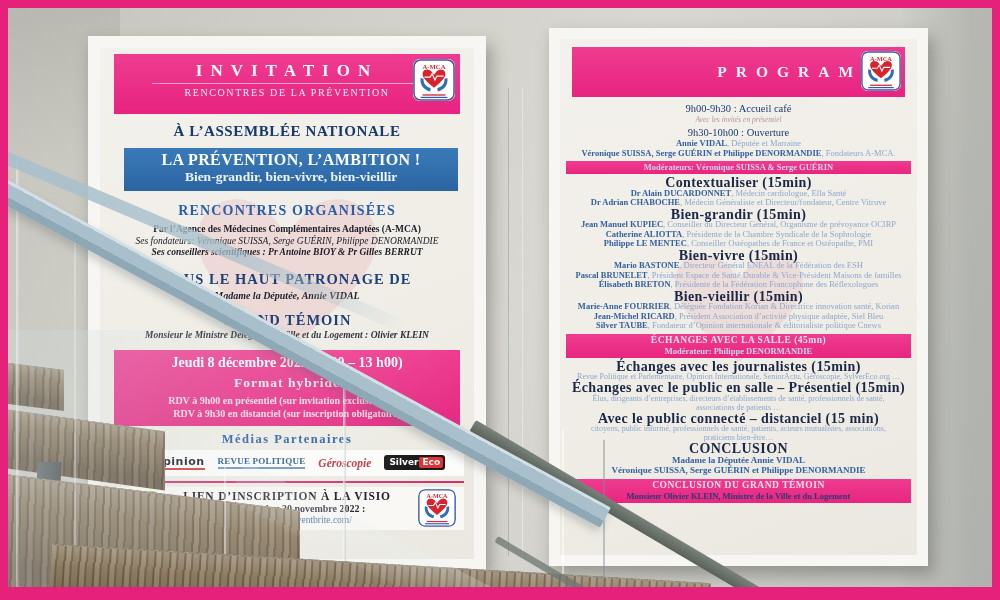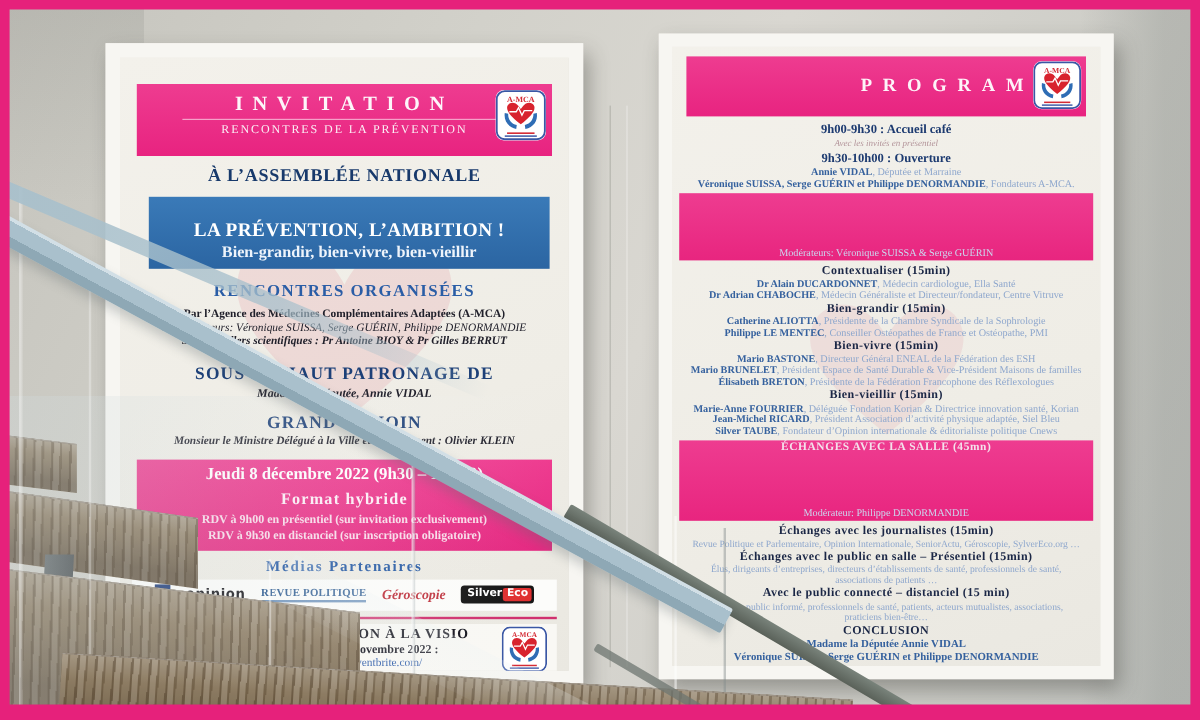--- a/index.html
+++ b/index.html
@@ -15,29 +15,29 @@
   .wall-seam2{position:absolute;left:522px;top:88px;width:1px;height:468px;background:rgba(255,255,255,.38);z-index:6;}
   
   .poster{position:absolute;border:12px solid #f7f6f2;background:#f1efe9;z-index:10;
     box-shadow:5px 9px 16px rgba(55,55,50,.38), inset 0 0 0 1px #dddbd4;}
   .poster .paper{position:relative;width:100%;height:100%;overflow:hidden;text-align:center;
     background:linear-gradient(160deg,#f3f1eb 0%,#efede6 60%,#eae8e1 100%);}
   .poster-left{left:88px;top:36px;width:374px;height:511px;}
   .poster-right{left:549px;top:28px;width:357px;height:516px;border-width:11px;}
   .watermark-heart{position:absolute;left:50%;transform:translateX(-50%);z-index:0;pointer-events:none;}
   
-  .pink-banner{position:relative;background:linear-gradient(180deg,#ee3c90,#e82380);margin:22px 14px 0;z-index:1;}
+  .pink-banner{position:relative;background:linear-gradient(180deg,#ee3c90,#e82380);margin:6px 14px 0;z-index:1;}
   .amca{position:absolute;background:#fff;border-radius:7px;}
   
   .lp-banner{height:52px;padding-top:8px;}
   .lp-banner-title{color:#fdf6fa;font-weight:bold;font-size:17px;letter-spacing:8px;line-height:18px;}
   .lp-banner-rule{width:78%;height:1px;margin:3px auto 2px;background:rgba(255,255,255,.55);}
   .lp-banner-sub{color:#fbeef5;font-size:10px;letter-spacing:1.6px;line-height:13px;}
   .lp-venue{margin-top:9px;font-size:15px;font-weight:bold;color:#17396b;letter-spacing:.6px;line-height:17px;position:relative;z-index:1;}
-  .lp-bluebox{margin:8px 16px 0 24px;background:linear-gradient(180deg,#3a7ab8,#2b65a2);padding:20px 2px 6px;position:relative;z-index:1;}
+  .lp-bluebox{margin:8px 16px 0 24px;background:linear-gradient(180deg,#3a7ab8,#2b65a2);padding:3px 2px 6px;position:relative;z-index:1;}
   .lp-bluebox-l1{color:#fff;font-weight:bold;font-size:16px;line-height:18px;letter-spacing:.4px;}
   .lp-bluebox-l2{color:#eef4fb;font-weight:bold;font-size:13.5px;line-height:16px;}
   .lp-org-title{margin-top:12px;font-size:14px;font-weight:bold;color:#2a5da6;letter-spacing:1.2px;line-height:16px;position:relative;z-index:1;}
   .lp-line{font-size:9.5px;line-height:11.5px;color:#20202b;position:relative;z-index:1;}
   .lp-line.b{font-weight:bold;}
   .lp-line.i{font-style:italic;}
   .lp-head{margin-top:12px;font-size:14.5px;font-weight:bold;color:#1d4078;letter-spacing:1px;line-height:16px;position:relative;z-index:1;}
   .lp-person{margin-top:3px;font-size:10px;line-height:12px;font-weight:bold;font-style:italic;color:#23232e;position:relative;z-index:1;}
   .lp-minister{margin-top:2px;font-size:9.5px;line-height:11px;font-weight:bold;font-style:italic;color:#23232e;position:relative;z-index:1;}
   .lp-eventbox{margin:9px 14px 0;background:linear-gradient(180deg,#ee3c90,#e52a82);padding:5px 2px 6px;position:relative;z-index:1;}
@@ -61,31 +61,31 @@
   .lp-strip-title{font-size:11.5px;font-weight:bold;color:#14141e;letter-spacing:.8px;line-height:13px;}
   .lp-strip-val{font-size:10px;font-weight:bold;color:#20202b;line-height:12px;}
   .lp-strip-url{font-size:9.5px;color:#3b66ae;line-height:11px;}
   .happyvisio{position:absolute;left:12px;top:4px;width:50px;height:30px;}
   .hv-c1{position:absolute;left:0;top:2px;width:25px;height:25px;border-radius:50%;background:#35aec6;opacity:.92;}
   .hv-c2{position:absolute;left:19px;top:0;width:21px;height:21px;border-radius:50%;background:#86c440;opacity:.92;}
   
   .rp-banner{height:50px;margin:8px 12px 0;display:flex;align-items:center;justify-content:flex-end;}
   .rp-banner-title{color:#fdf4f9;font-weight:bold;font-size:15.5px;letter-spacing:9px;}
   .rp-flow{margin-top:5px;position:relative;z-index:1;}
-  .rp-time{font-size:10.5px;line-height:13px;font-weight:bold;color:#1c3a70;margin-top:2px;}
+  .rp-time{font-size:10.5px;line-height:13px;font-weight:normal;color:#1c3a70;margin-top:2px;}
   .rp-note{font-size:7.5px;line-height:9px;font-style:italic;color:#b3949a;}
   .rp-speaker{font-size:8.5px;line-height:9.5px;}
   .rp-name{font-weight:bold;color:#35619e;}
   .rp-role{color:#8ea7cd;}
   .rp-names{font-size:9px;line-height:10.5px;font-weight:bold;color:#35619e;}
-  .rp-h{font-size:10px;line-height:11.5px;font-weight:bold;color:#1b2746;letter-spacing:.4px;margin-top:1px;}
+  .rp-h{font-size:14px;line-height:11.5px;font-weight:bold;color:#1b2746;letter-spacing:.4px;margin-top:1px;}
   .rp-note2{font-size:8px;line-height:9px;color:#8ea7cd;padding:0 16px;}
   .rp-bar{background:linear-gradient(180deg,#ee3c90,#e8257f);margin:3px 6px;padding:1px 2px 2px;}
   .rp-bar-l1{font-size:9.5px;line-height:11px;font-weight:bold;color:#f4e2ec;letter-spacing:.5px;}
-  .rp-bar-l2{font-size:8.5px;line-height:10px;font-weight:normal;color:#ccd6ef;margin-top:43px;}
+  .rp-bar-l2{font-size:8.5px;line-height:10px;font-weight:bold;color:#ccd6ef;}
   .rp-bar2 .rp-bar-l2{color:#243c77;}
   
   .wood{background-color:#857358;
     background-image:repeating-linear-gradient(92deg,rgba(255,255,255,.14) 0 5px,rgba(70,55,38,.28) 5px 7px,rgba(255,255,255,.06) 7px 13px,rgba(60,45,30,.32) 13px 15px),
       linear-gradient(180deg,rgba(255,255,255,.20),rgba(0,0,0,0) 25%,rgba(45,32,20,.42) 82%);
     border-top:1px solid rgba(255,255,255,.35);}
   .tread1{position:absolute;left:0;top:366px;width:64px;height:40px;transform:skewY(7deg);z-index:20;}
   .tread2{position:absolute;left:0;top:420px;width:165px;height:58px;transform:skewY(8deg);z-index:21;}
   .stringer{position:absolute;left:34px;top:462px;width:24px;height:140px;transform:skewX(-3deg);z-index:22;
     background:linear-gradient(90deg,#646a6b,#4b5052);}
@@ -234,25 +234,26 @@
           <div class="rp-time">9h30-10h00 : Ouverture</div>
           <div class="rp-speaker"><span class="rp-name">Annie VIDAL</span><span class="rp-role">, Députée et Marraine</span></div>
           <div class="rp-speaker"><span class="rp-name">Véronique SUISSA, Serge GUÉRIN et Philippe DENORMANDIE</span><span class="rp-role">, Fondateurs A-MCA.</span></div>
           <div class="rp-bar">
             <div class="rp-bar-l2">Modérateurs: Véronique SUISSA &amp; Serge GUÉRIN</div>
           </div>
           <div class="rp-h">Contextualiser (15min)</div>
           <div class="rp-speaker"><span class="rp-name">Dr Alain DUCARDONNET</span><span class="rp-role">, Médecin cardiologue, Ella Santé</span></div>
           <div class="rp-speaker"><span class="rp-name">Dr Adrian CHABOCHE</span><span class="rp-role">, Médecin Généraliste et Directeur/fondateur, Centre Vitruve</span></div>
           <div class="rp-h">Bien-grandir  (15min)</div>
+          <div class="rp-speaker"><span class="rp-name">Jean Manuel KUPIEC</span><span class="rp-role">, Conseiller du Directeur Général, Organisme de prévoyance OCIRP</span></div>
           <div class="rp-speaker"><span class="rp-name">Catherine ALIOTTA</span><span class="rp-role">, Présidente de la Chambre Syndicale de la Sophrologie</span></div>
           <div class="rp-speaker"><span class="rp-name">Philippe LE MENTEC</span><span class="rp-role">, Conseiller Ostéopathes de France et Ostéopathe, PMI</span></div>
           <div class="rp-h">Bien-vivre (15min)</div>
           <div class="rp-speaker"><span class="rp-name">Mario BASTONE</span><span class="rp-role">, Directeur Général ENEAL de la Fédération des ESH</span></div>
-          <div class="rp-speaker"><span class="rp-name">Mario BRUNELET</span><span class="rp-role">, Président Espace de Santé Durable &amp; Vice-Président Maisons de familles</span></div>
+          <div class="rp-speaker"><span class="rp-name">Pascal BRUNELET</span><span class="rp-role">, Président Espace de Santé Durable &amp; Vice-Président Maisons de familles</span></div>
           <div class="rp-speaker"><span class="rp-name">Élisabeth BRETON</span><span class="rp-role">, Présidente de la Fédération Francophone des Réflexologues</span></div>
           <div class="rp-h">Bien-vieillir (15min)</div>
           <div class="rp-speaker"><span class="rp-name">Marie-Anne FOURRIER</span><span class="rp-role">, Déléguée Fondation Korian &amp; Directrice innovation santé, Korian</span></div>
           <div class="rp-speaker"><span class="rp-name">Jean-Michel RICARD</span><span class="rp-role">, Président Association d’activité physique adaptée, Siel Bleu</span></div>
           <div class="rp-speaker"><span class="rp-name">Silver TAUBE</span><span class="rp-role">, Fondateur d’Opinion internationale &amp; éditorialiste politique Cnews</span></div>
           <div class="rp-bar">
             <div class="rp-bar-l1">ÉCHANGES AVEC LA SALLE (45mn)</div>
             <div class="rp-bar-l2">Modérateur: Philippe DENORMANDIE</div>
           </div>
           <div class="rp-h">Échanges avec les journalistes (15min)</div>

